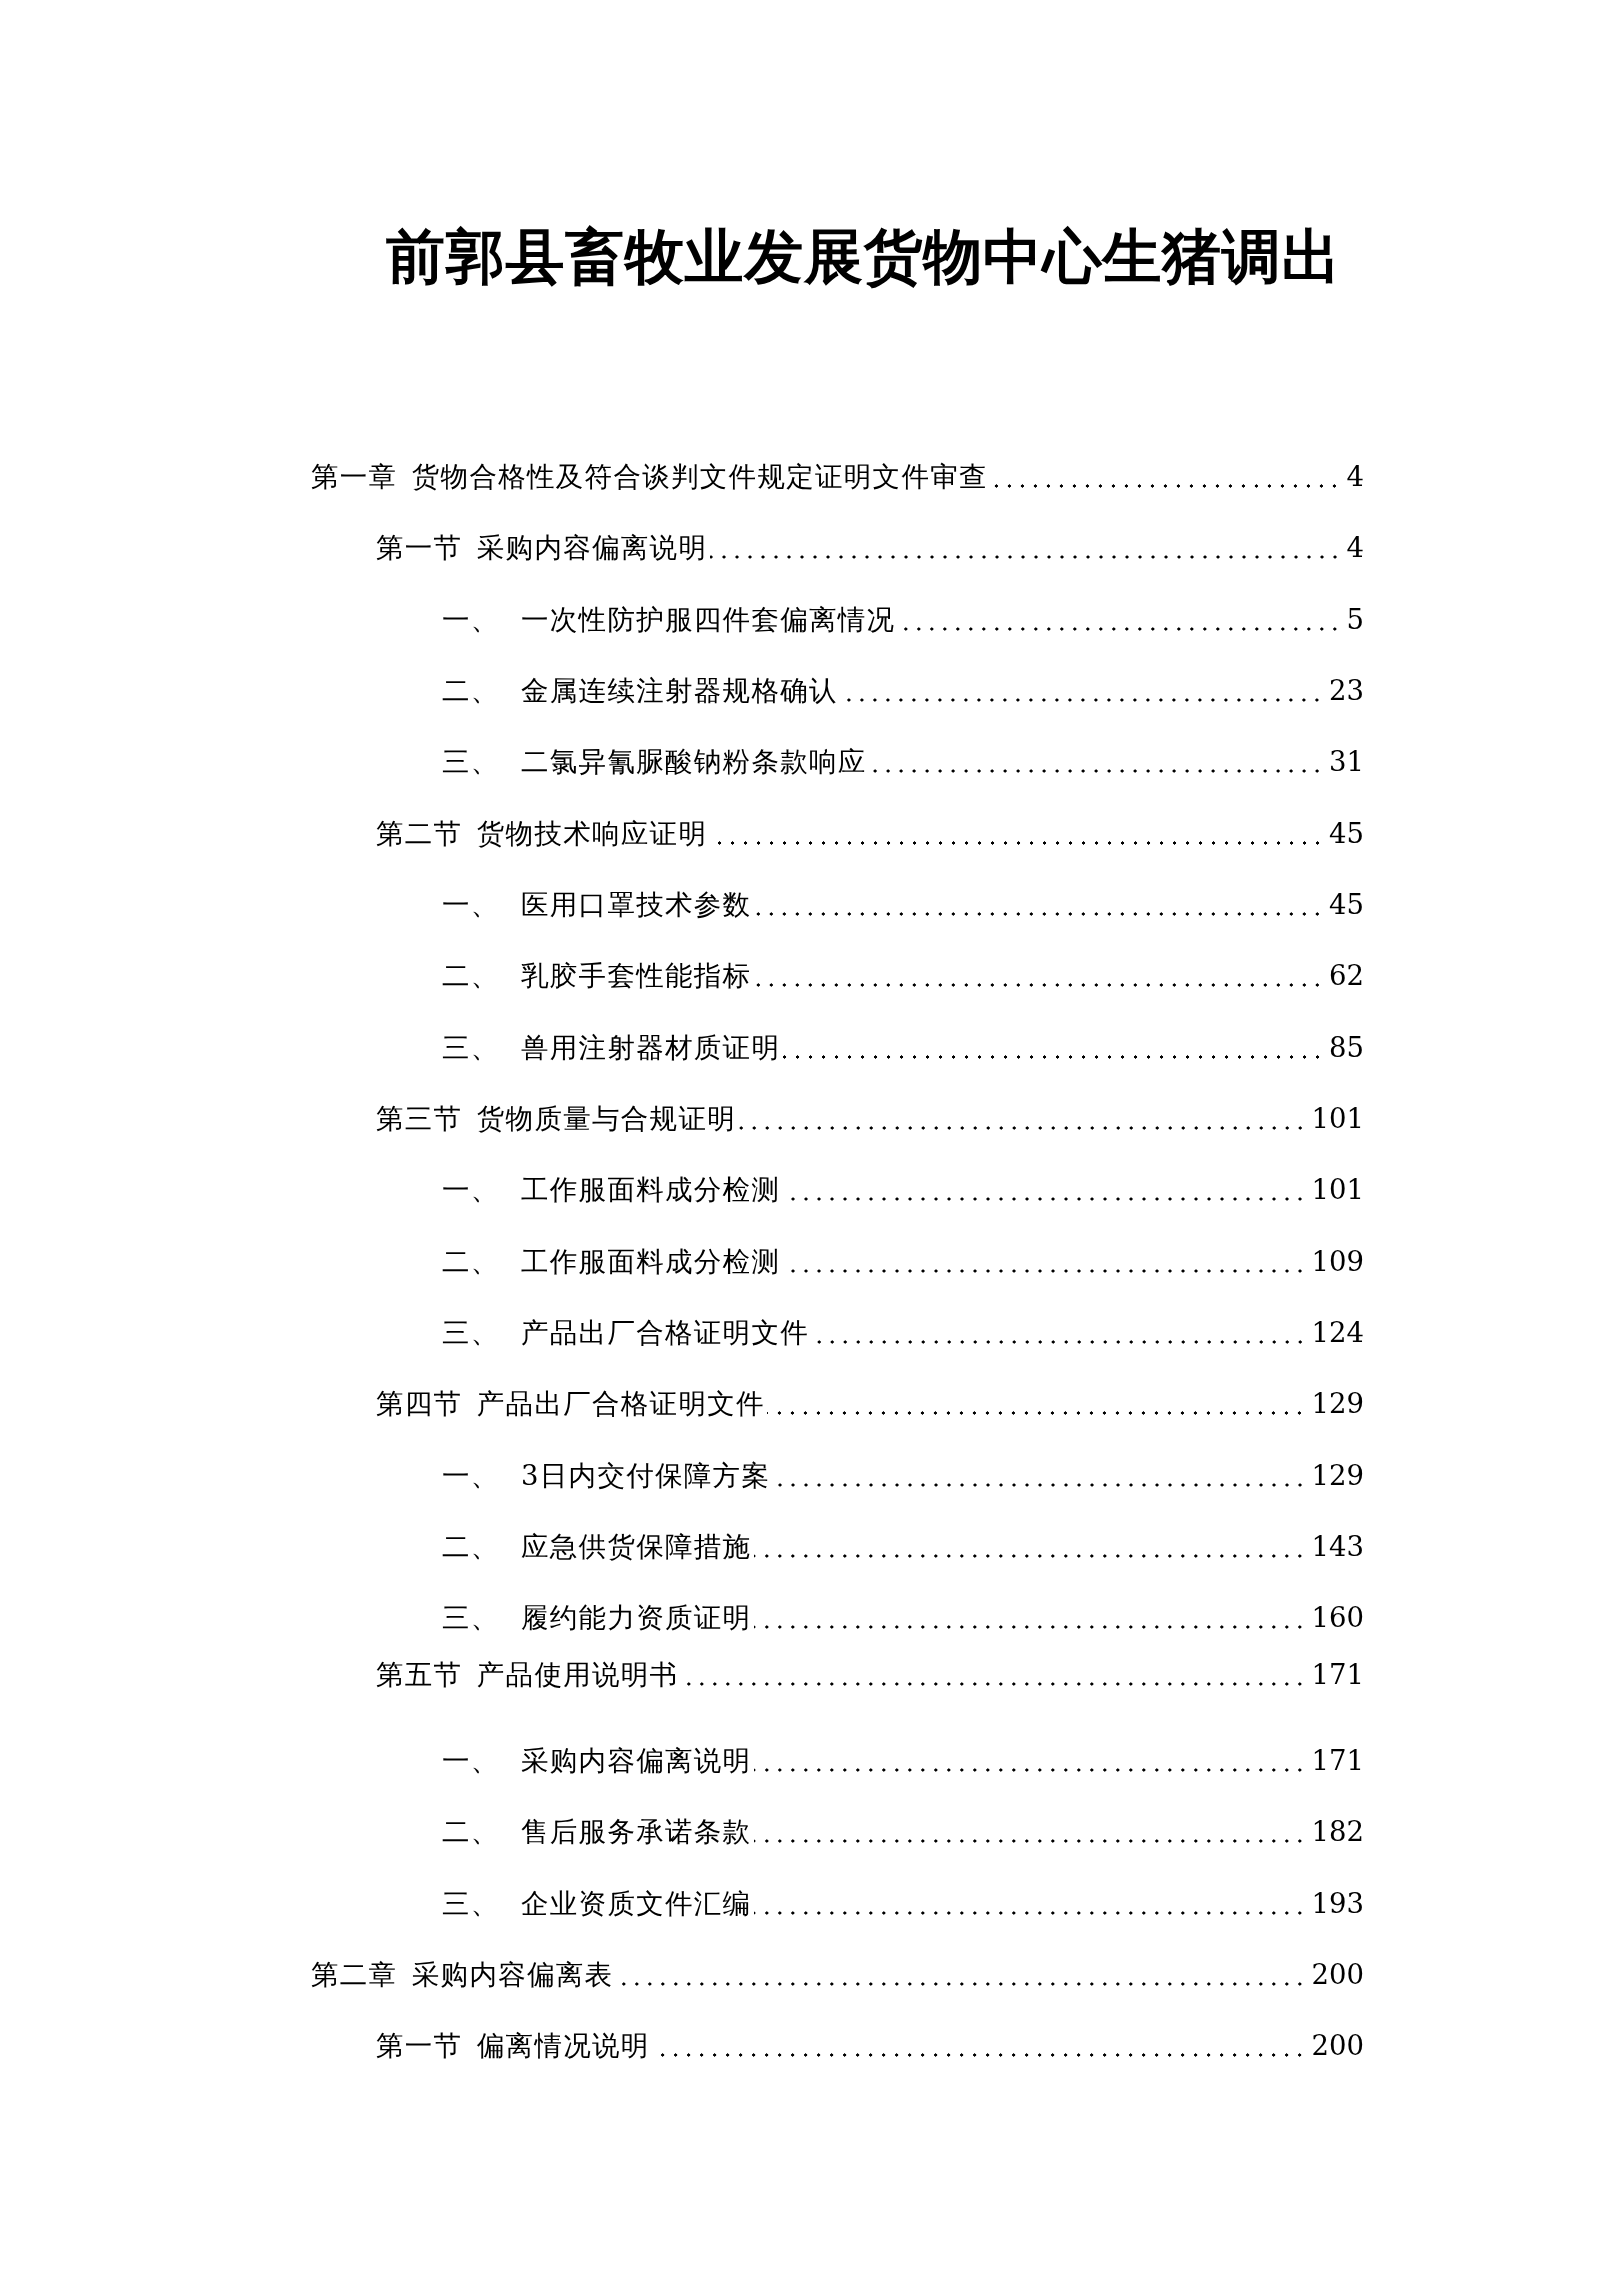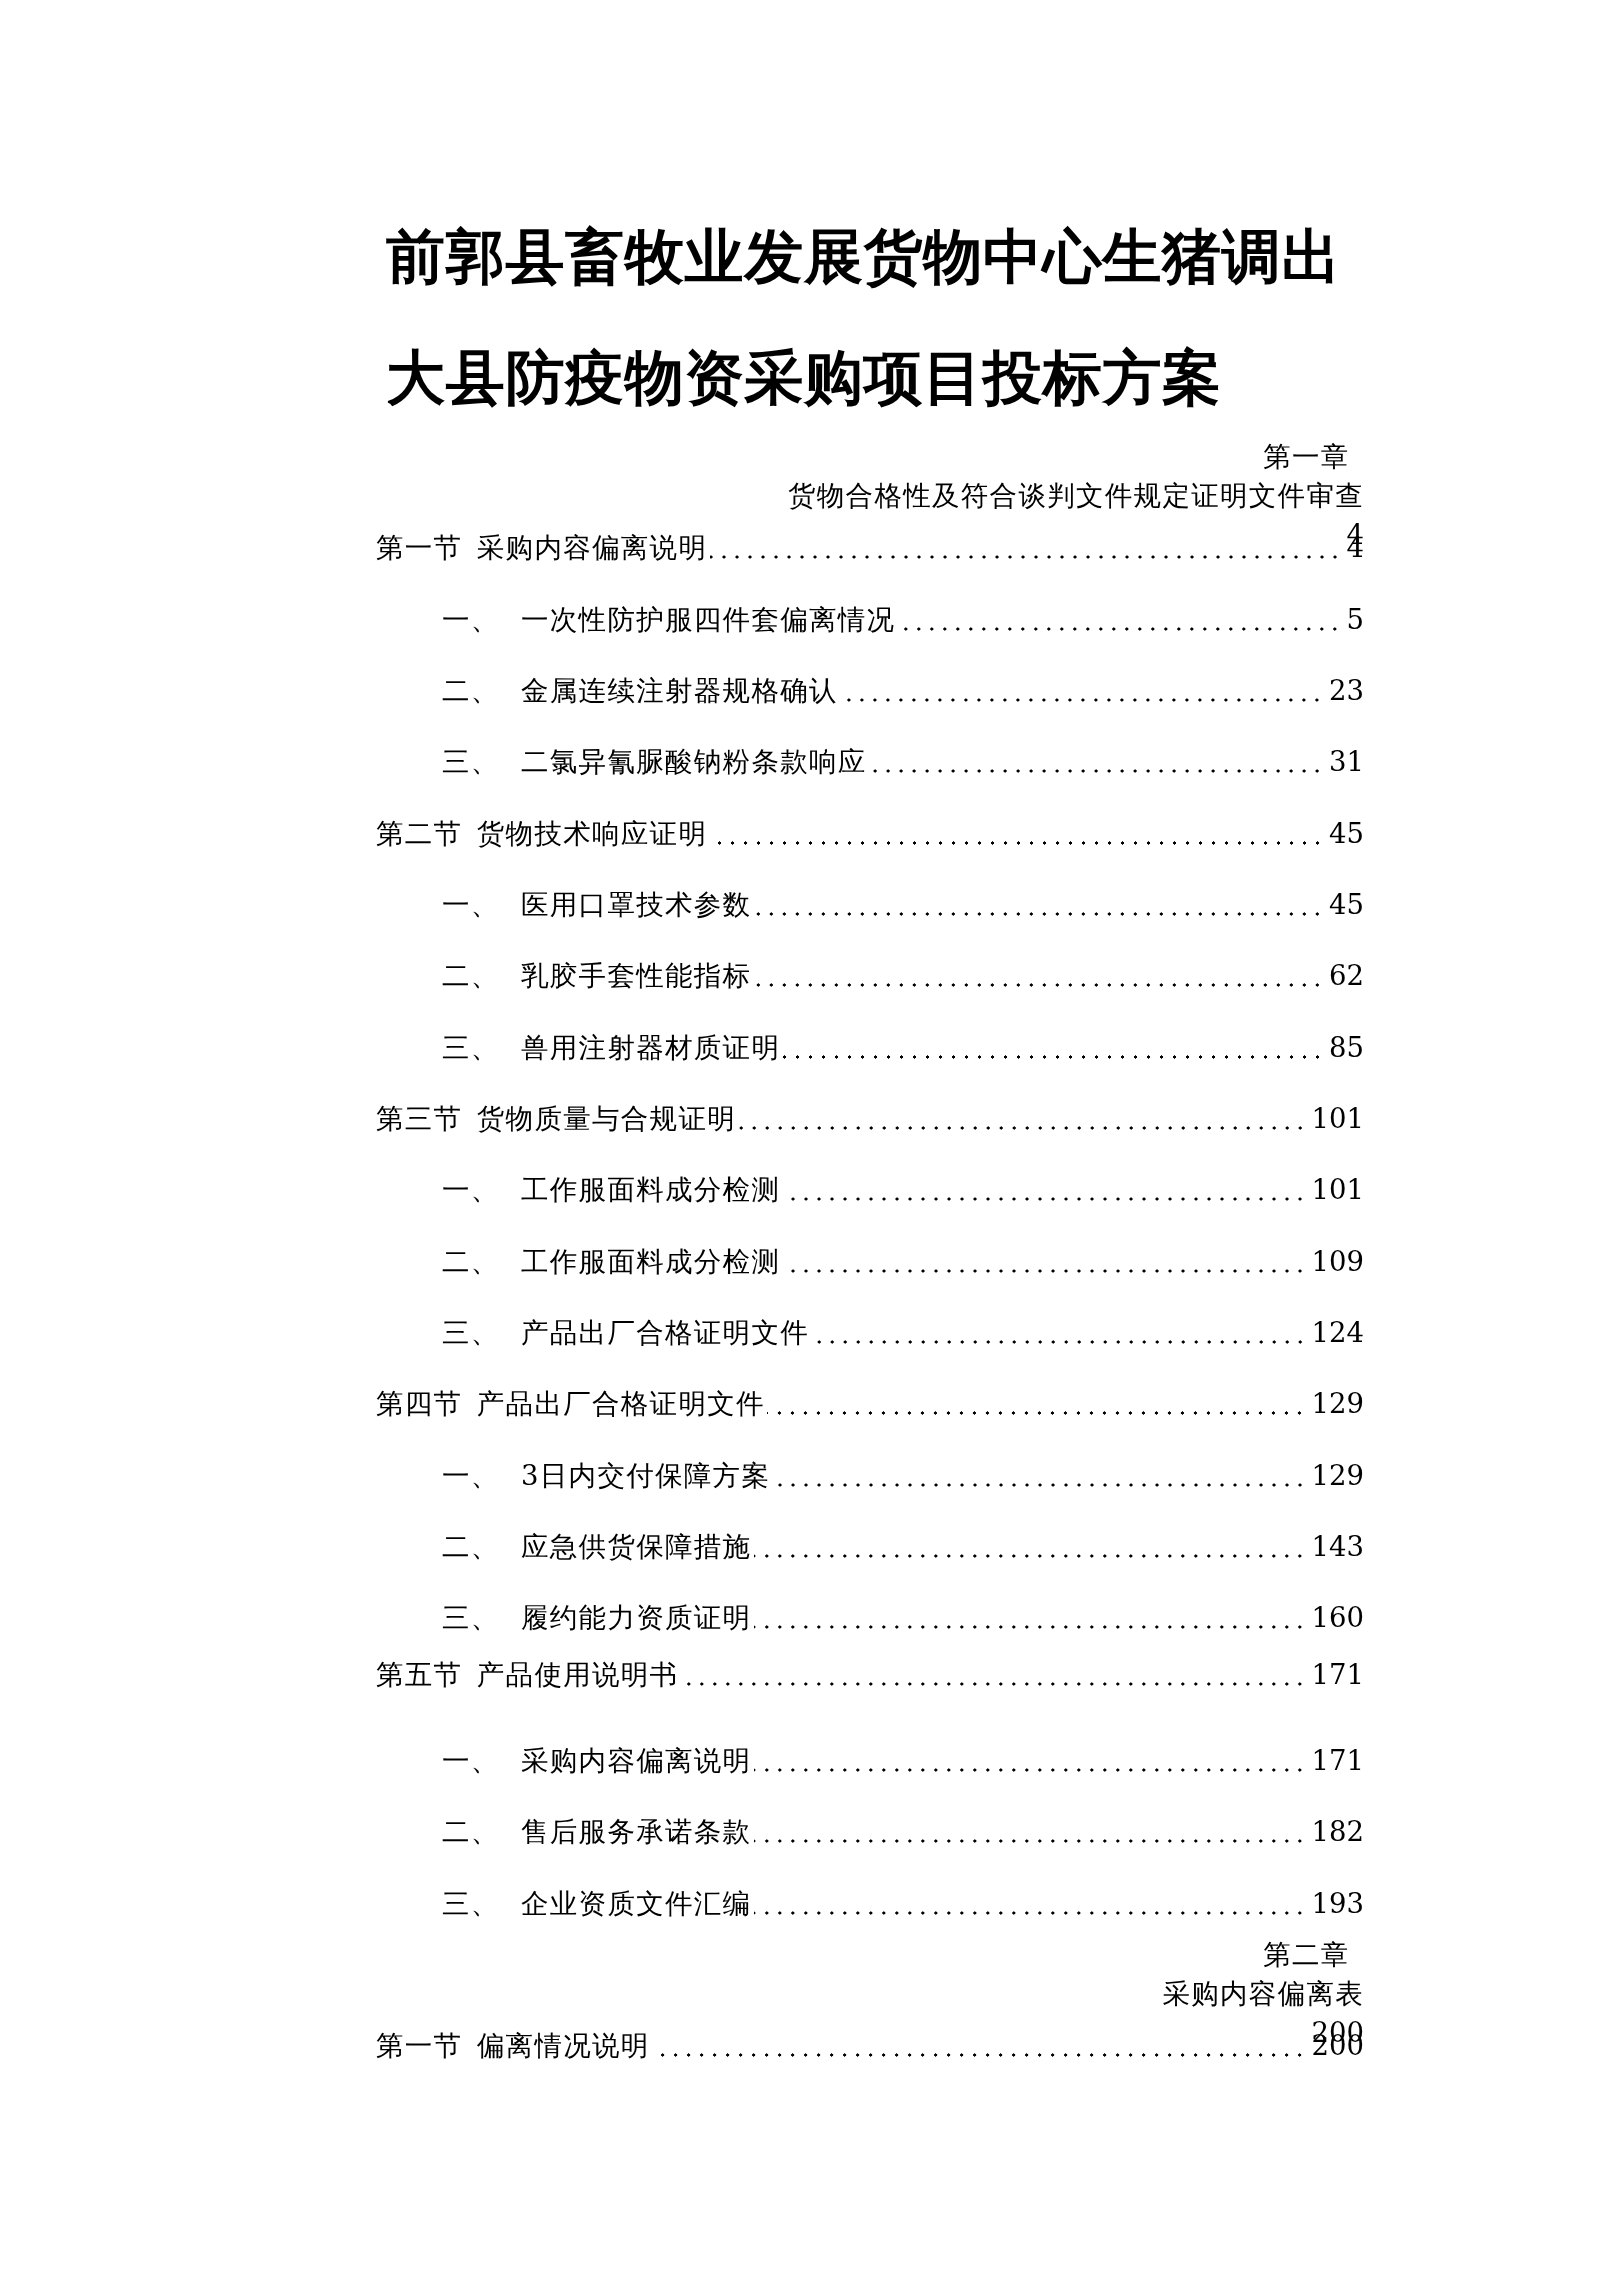--- a/index.html
+++ b/index.html
@@ -47,21 +47,21 @@
     .toc-row {
       position: absolute;
       height: 59px;
       display: flex;
       align-items: flex-end;
       font-size: 27.5px;
       line-height: 39px;
       white-space: nowrap;
       right: 259px;
     }
-    .toc-row.level-0 { left: 311px; flex-direction: column; }
+    .toc-row.level-0 { left: 311px; }
     .toc-row.level-1 { left: 376px; }
     .toc-row.level-2 { left: 442px; }
     .toc-marker {
       flex: 0 0 auto;
       letter-spacing: 1.3px;
     }
     .level-2 .toc-marker {
       width: 79px;
       display: inline-block;
     }
@@ -96,21 +96,20 @@
       min-width: 13px;
     }
   </style>
 </head>
 <body>
 
 <div class="page">
 
   <div class="title">
     <span class="title-line">前郭县畜牧业发展货物中心生猪调出</span>
-    <span class="title-line">大县防疫物资采购项目投标方案</span>
   </div>
 
   <div class="toc">
 
     <div class="toc-row level-0" style="top:0px">
       <span class="toc-marker">第一章</span>
       <span class="toc-text">货物合格性及符合谈判文件规定证明文件审查</span>
       <span class="toc-leader"></span>
       <span class="toc-page">4</span>
     </div>

